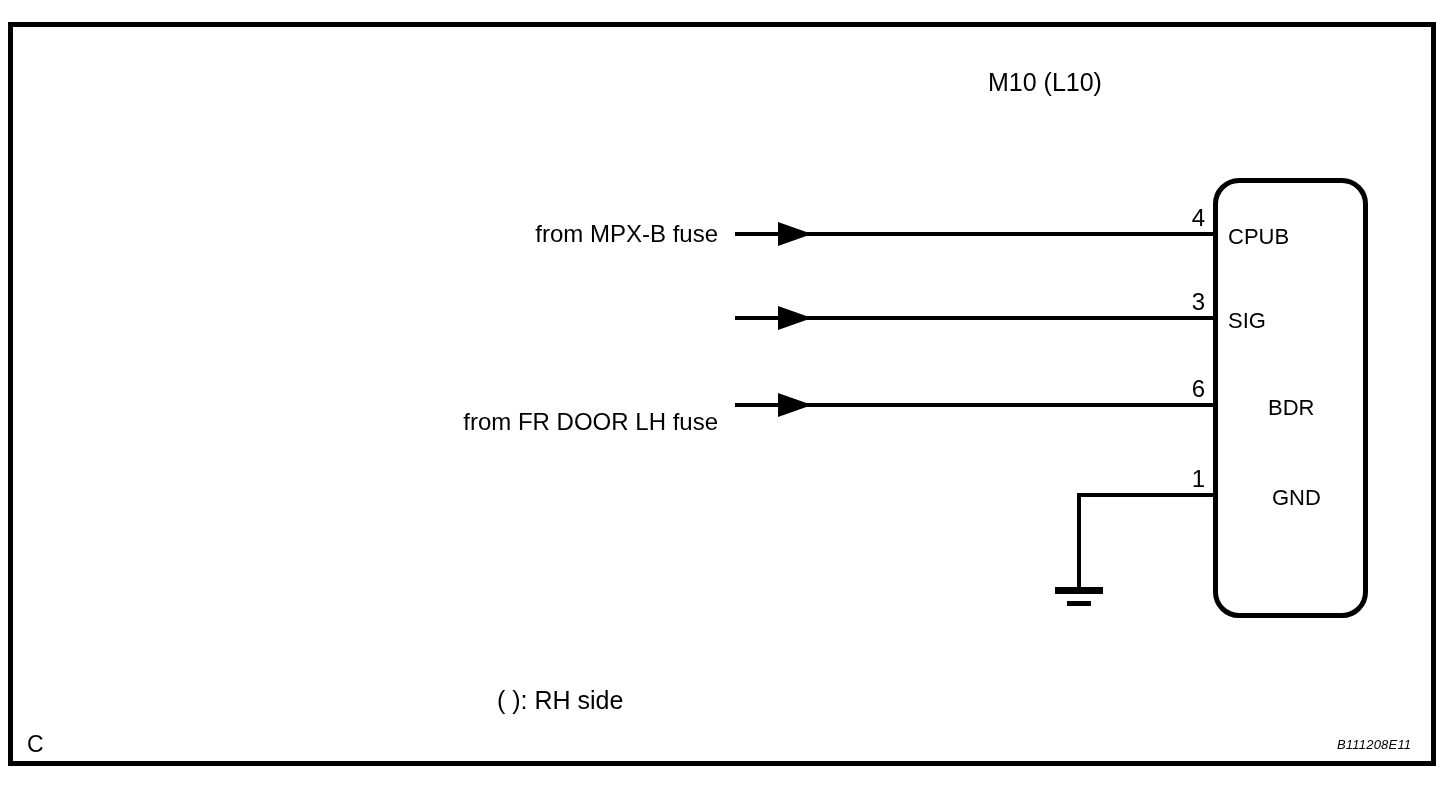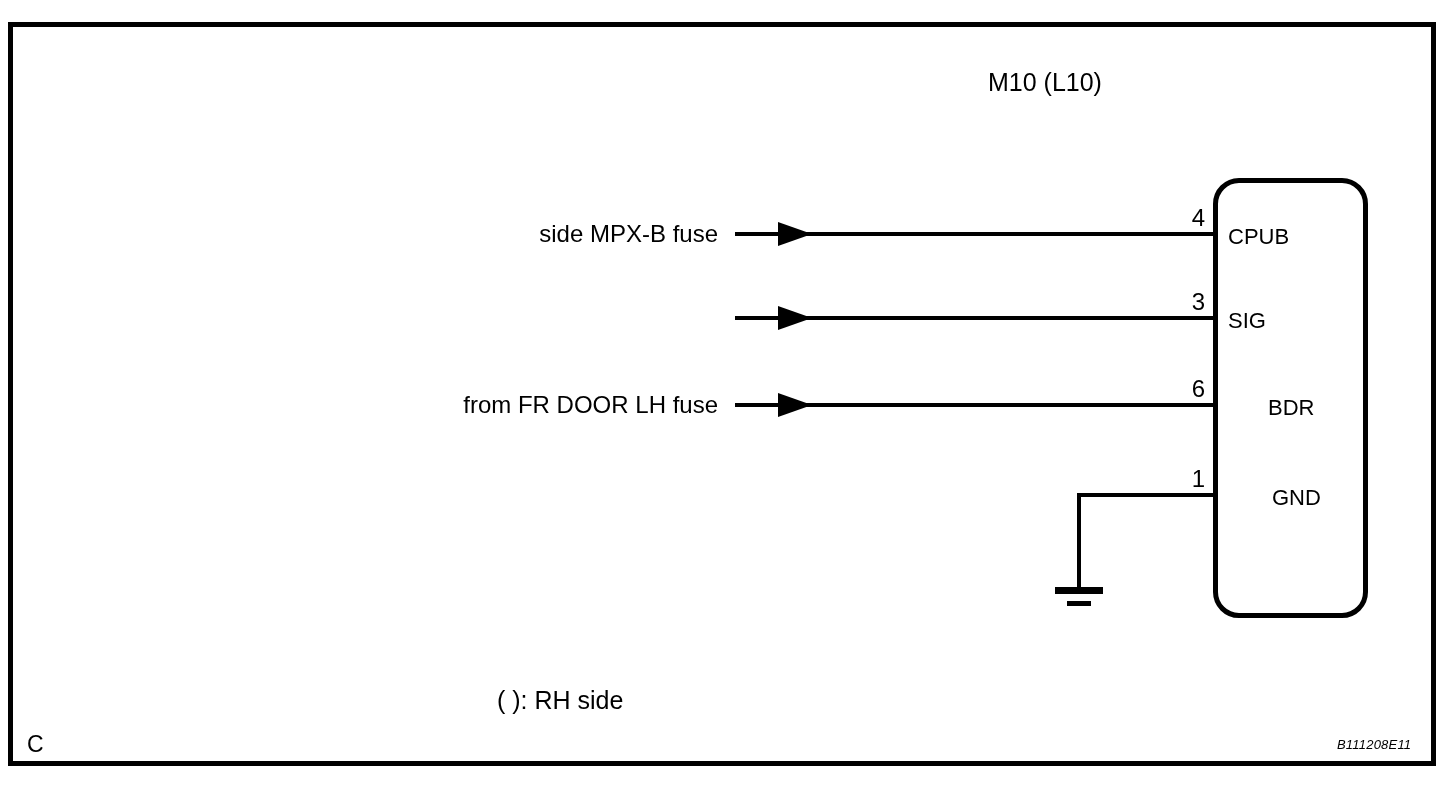--- a/index.html
+++ b/index.html
@@ -155,22 +155,22 @@
   <div class="pin-number" style="left:1150px; top:206px; width:55px;">4</div>
   <div class="pin-number" style="left:1150px; top:290px; width:55px;">3</div>
   <div class="pin-number" style="left:1150px; top:377px; width:55px;">6</div>
   <div class="pin-number" style="left:1150px; top:467px; width:55px;">1</div>
 
   <div class="pin-label" style="left:1228px; top:224px;">CPUB</div>
   <div class="pin-label" style="left:1228px; top:308px;">SIG</div>
   <div class="pin-label" style="left:1228px; top:395px;margin-left:40px;">BDR</div>
   <div class="pin-label" style="left:1228px; top:485px;margin-left:44px;">GND</div>
 
-  <div class="source-label" style="left:318px; top:234px; width:400px;">side MPX-B fuse</div>
-  <div class="source-label" style="left:318px; top:405px; width:400px;text-align:right;">from FR DOOR LH fuse</div>
+  <div class="source-label" style="left:318px; top:234px; width:400px;">from MPX-B fuse</div>
+  <div class="source-label" style="left:318px; top:422px; width:400px;text-align:right;">from FR DOOR LH fuse</div>
 
   <div class="note-rh">( ): RH side</div>
 
   <div class="corner-mark">C</div>
 
   <div class="figure-code">B111208E11</div>
 
 </div>
 
 </body></html>

